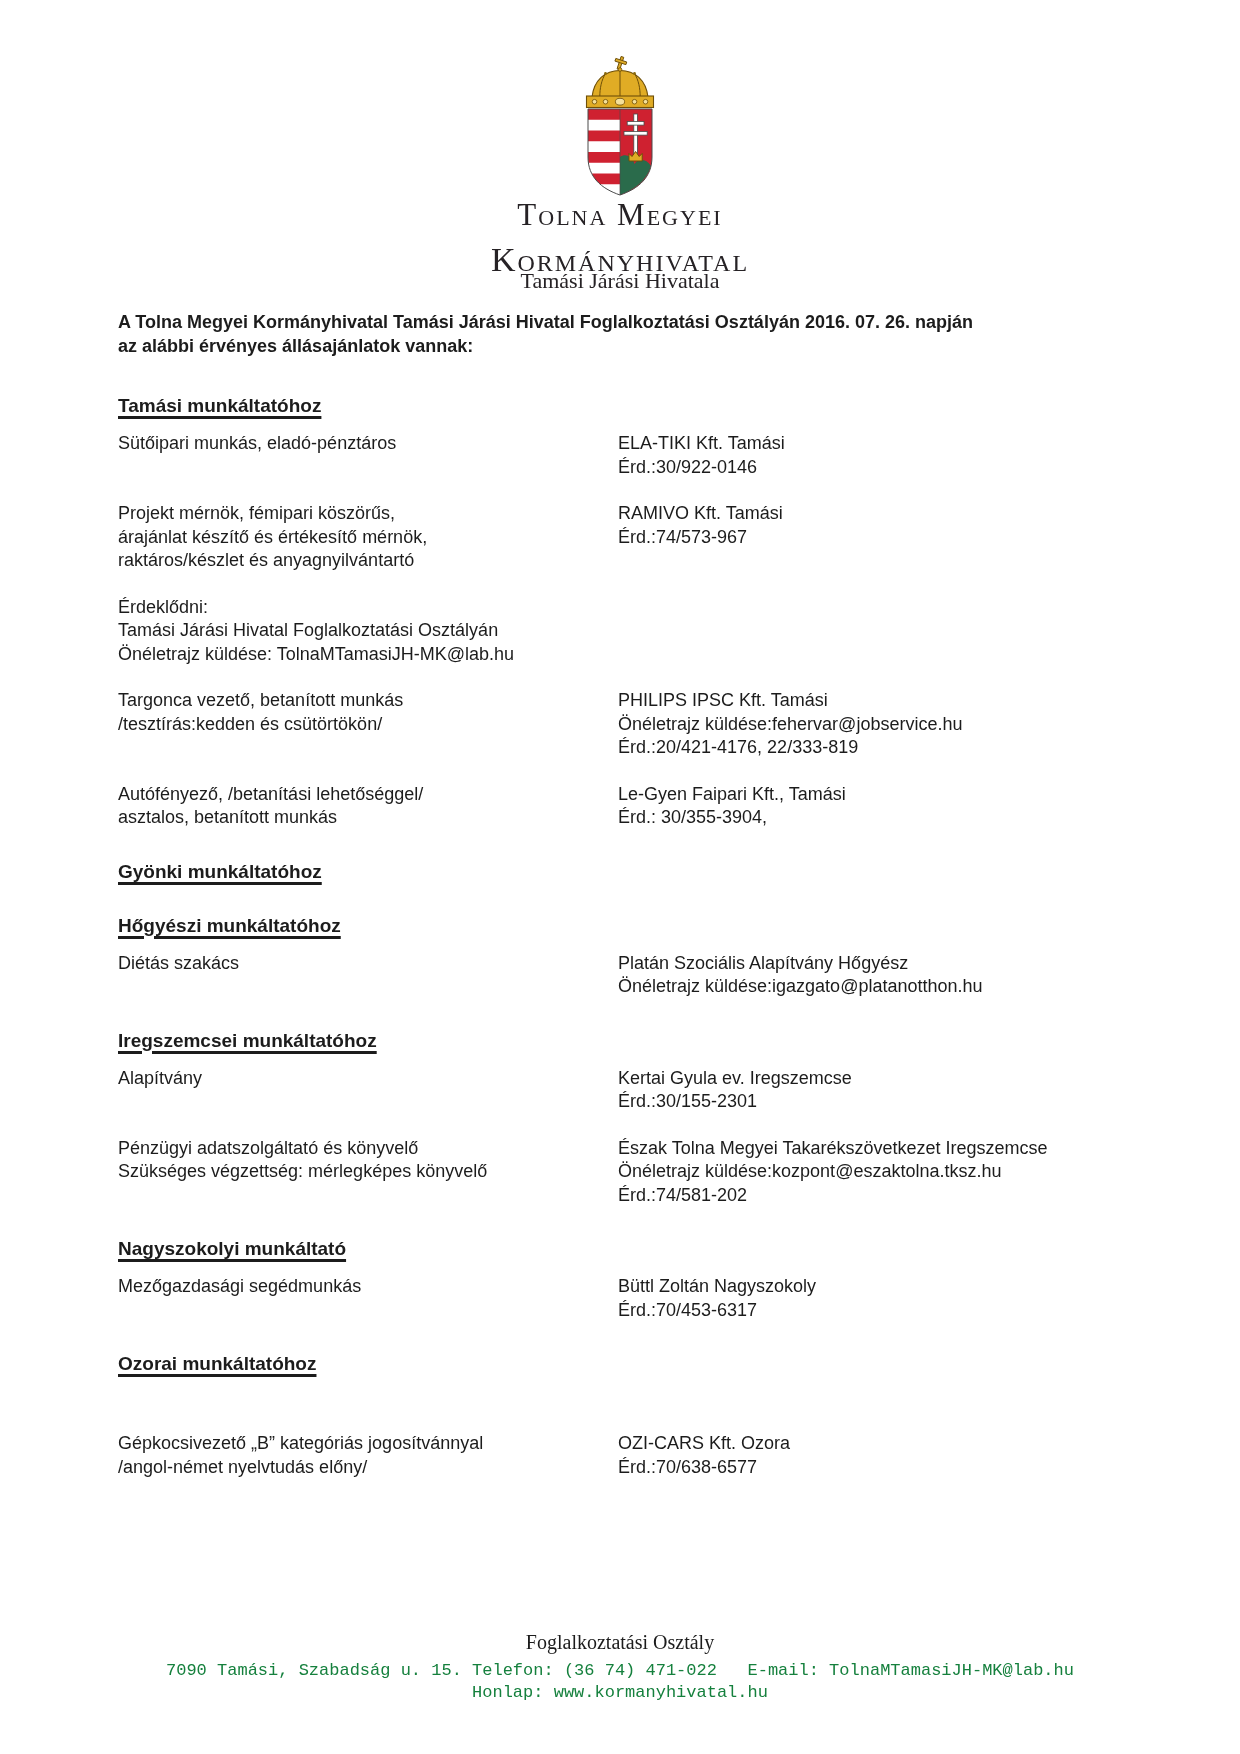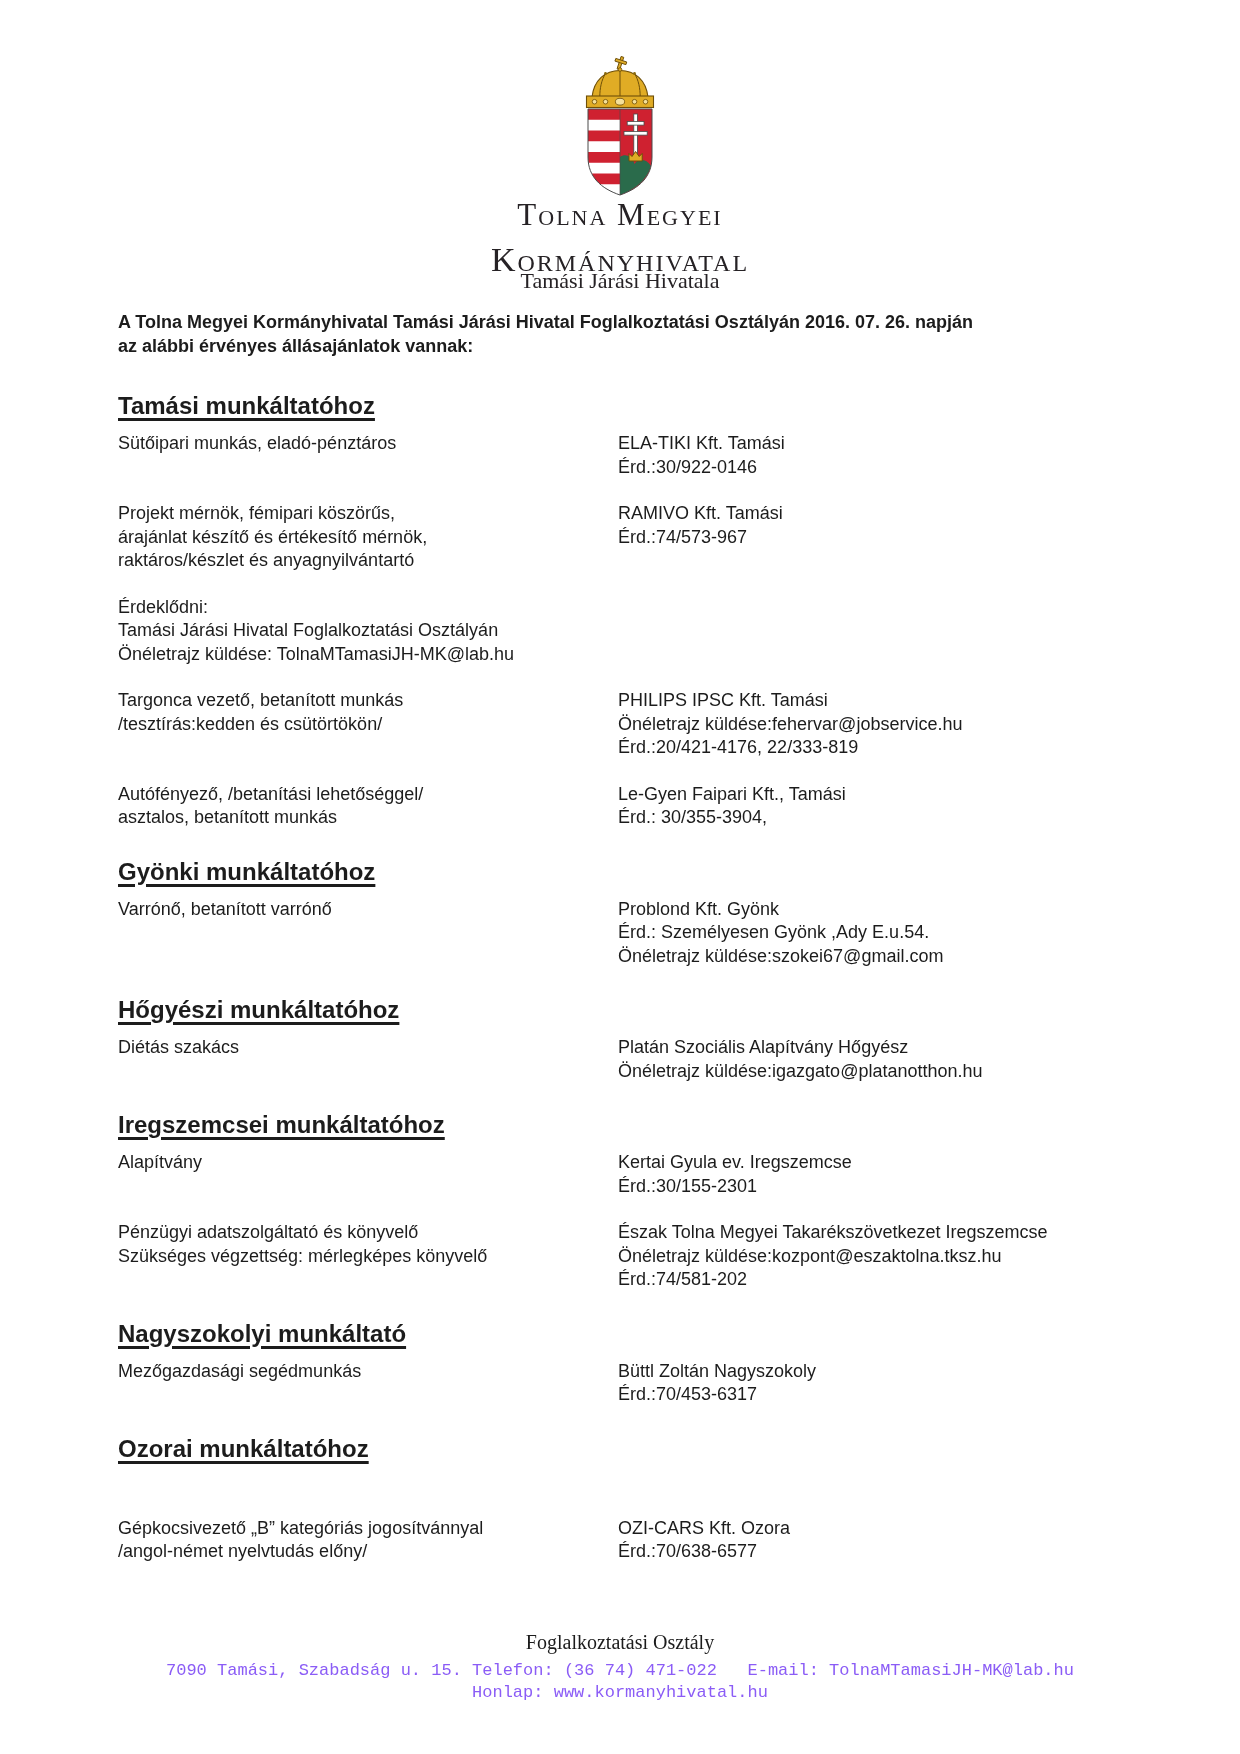--- a/index.html
+++ b/index.html
@@ -31,35 +31,35 @@
   .org2{top:230px;font-size:34px;font-variant:small-caps;letter-spacing:2px;}
   .office{top:257px;font-size:22px;}
   
   .intro{
     position:absolute;left:118px;top:300px;width:1040px;
     font-size:18px;font-weight:bold;line-height:23.5px;white-space:pre-line;
   }
   
   .listings{position:absolute;left:118px;top:383px;width:1040px;}
   .section-heading{
-    font-size:24px;font-weight:bold;line-height:24px;
+    font-size:19px;font-weight:bold;line-height:24px;
     text-decoration:underline;text-decoration-thickness:2.5px;text-underline-offset:4px;
     margin:30px 0 14px 0;
   }
   .section:first-child .section-heading{margin-top:0;}
   .section:last-of-type .jobs{padding-top:42px;}
   .job-row{display:flex;margin-bottom:23px;font-size:18px;line-height:23.5px;}
   .job-position{width:500px;padding-right:12px;white-space:pre-line;}
   .job-contact{flex:1;white-space:pre-line;}
   
   .page-footer{position:absolute;left:0;right:0;top:1620px;text-align:center;}
   .footer-dept{font-family:"Liberation Serif", serif;font-size:20px;margin-bottom:6px;}
   .footer-addr,.footer-web{
     font-family:"Liberation Mono", monospace;font-size:17px;line-height:22px;
-    white-space:pre;color:#8b5cf6;
+    white-space:pre;color:#15803d;
   }
 </style>
 </head>
 <body>
 
 <div class="page">
 
   <svg class="crest" viewBox="0 0 96 142" aria-hidden="true">
 
     <g transform="rotate(18 48 9)">
@@ -151,28 +151,20 @@
     <div class="job-position">Autófényező, /betanítási lehetőséggel/
 asztalos, betanított munkás</div>
     <div class="job-contact">Le-Gyen Faipari Kft., Tamási
 Érd.: 30/355-3904,</div>
   </div>
 </div>
   </section>
 
   <section class="section">
     <h2 class="section-heading">Gyönki munkáltatóhoz</h2>
-    <div class="jobs">
-  <div class="job-row">
-    <div class="job-position">Varrónő, betanított varrónő</div>
-    <div class="job-contact">Problond Kft. Gyönk
-Érd.: Személyesen Gyönk ,Ady E.u.54.
-Önéletrajz küldése:szokei67@gmail.com</div>
-  </div>
-</div>
   </section>
 
   <section class="section">
     <h2 class="section-heading">Hőgyészi munkáltatóhoz</h2>
     <div class="jobs">
   <div class="job-row">
     <div class="job-position">Diétás szakács</div>
     <div class="job-contact">Platán Szociális Alapítvány Hőgyész
 Önéletrajz küldése:igazgato@platanotthon.hu</div>
   </div>

